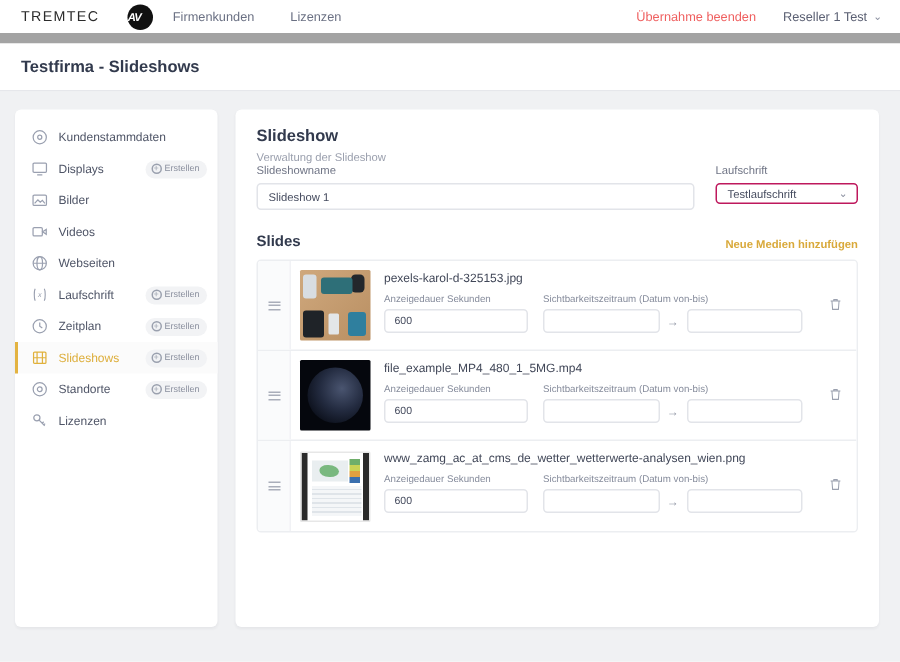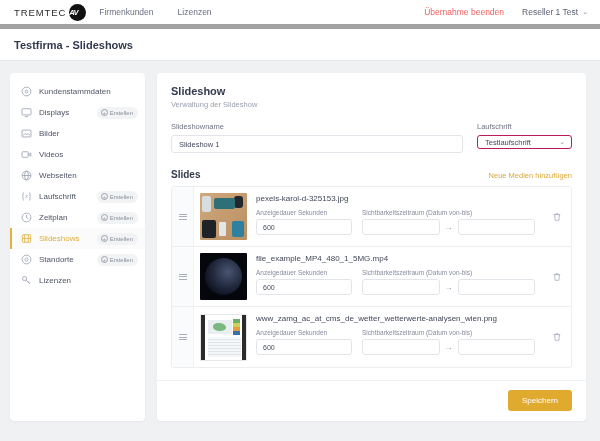--- a/index.html
+++ b/index.html
@@ -9,38 +9,39 @@
     background: #f0f1f3;
     font-family: "Liberation Sans", sans-serif;
     color: #3c4257;
     overflow: hidden;
   }
 
   
   .topnav {
     height: 29px;
     background: #ffffff;
-    border-bottom: 5px solid #a3a3a3;
+    border-bottom: 7px solid #a3a3a3;
     display: flex;
     align-items: center;
     padding: 0 12px 0 14px;
   }
   .brand { display: flex; align-items: center; gap: 3px; }
   .brand-text {
     font-size: 9.5px;
     letter-spacing: 0.9px;
     color: #2b2b2b;
     font-weight: 500;
   }
   .brand-mark {
     width: 17px; height: 17px; border-radius: 50%;
     background: #111111;
     display: flex; align-items: center; 
     color: #fff; font-size: 7.5px; font-style: italic; font-weight: bold;
     letter-spacing: -0.5px;
+    margin-left: 16px;
   }
   .nav-links { display: flex; align-items: flex-end; gap: 24px; margin-left: 13px; }
   .nav-link {
     font-size: 8.5px; color: #6a7083; text-decoration: none; cursor: pointer;
   }
   .nav-right { margin-left: auto; display: flex; align-items: flex-start; gap: 18px; }
   .nav-danger { font-size: 8.5px; color: #ef5f5f; cursor: pointer; }
   .nav-user {
     font-size: 8.5px; color: #5b6073; cursor: pointer;
     display: flex; align-items: center; gap: 4px;
@@ -114,21 +115,21 @@
     background: #ffffff;
     border-radius: 4px;
     box-shadow: 0 1px 2px rgba(30,35,50,0.05);
     padding: 12px 14px 0 14px;
     min-height: 345px;
     position: relative;
   }
   .panel-h1 { font-size: 11px; font-weight: bold; color: #323a4d; }
   .panel-sub { font-size: 7.5px; color: #9ba0ae; margin-top: 3px; }
 
-  .field-row { display: flex; gap: 14px; margin-top: 13px; }
+  .field-row { display: flex; gap: 14px; }
   .field { display: flex; flex-direction: column; }
   .field.grow { flex: 1; }
   .field.sel { width: 95px; flex: 0 0 95px; }
   .field-label { font-size: 7.5px; color: #6f7485; margin-bottom: 4px; }
   .input {
     height: 18px;
     border: 1px solid #e2e4e9;
     border-radius: 3px;
     background: #fff;
     display: flex; align-items: center;
@@ -149,21 +150,21 @@
     cursor: pointer;
   }
   .select .chev { margin-left: auto; }
 
   .slides-head {
     display: flex; align-items: flex-end;
     margin-top: 16px; margin-bottom: 6px;
   }
   .slides-title { font-size: 10px; font-weight: bold; color: #323a4d; }
   .add-link {
-    margin-left: auto; font-size: 7.5px; color: #d9a93a; cursor: pointer;
+    margin-left: auto; font-size: 7.5px; color: #d9a93a; cursor: pointer; font-weight: bold;
   }
 
   
   .slide-list { border: 1px solid #eceef1; border-radius: 3px; overflow: hidden; }
   .slide-row {
     display: flex; align-items: stretch;
     background: #fff;
     border-bottom: 1px solid #eceef1;
     min-height: 60px;
   }
@@ -538,17 +539,14 @@
             </div>
           </div>
           <div class="del-cell">
             <span><svg viewBox="0 0 16 16" width="10" height="10" fill="none" stroke="#9aa0ae" stroke-width="1.1">
                 <path d="M2.8 4.2h10.4M6.2 4.2V2.8h3.6v1.4M4.2 4.2l.7 9h6.2l.7-9"></path>
               </svg></span>
           </div>
         </div>
       </div>
 
-    <div class="panel-footer">
-      <button class="save-btn">Speichern</button>
-    </div>
   </div>
 </div>
 
 </body></html>

